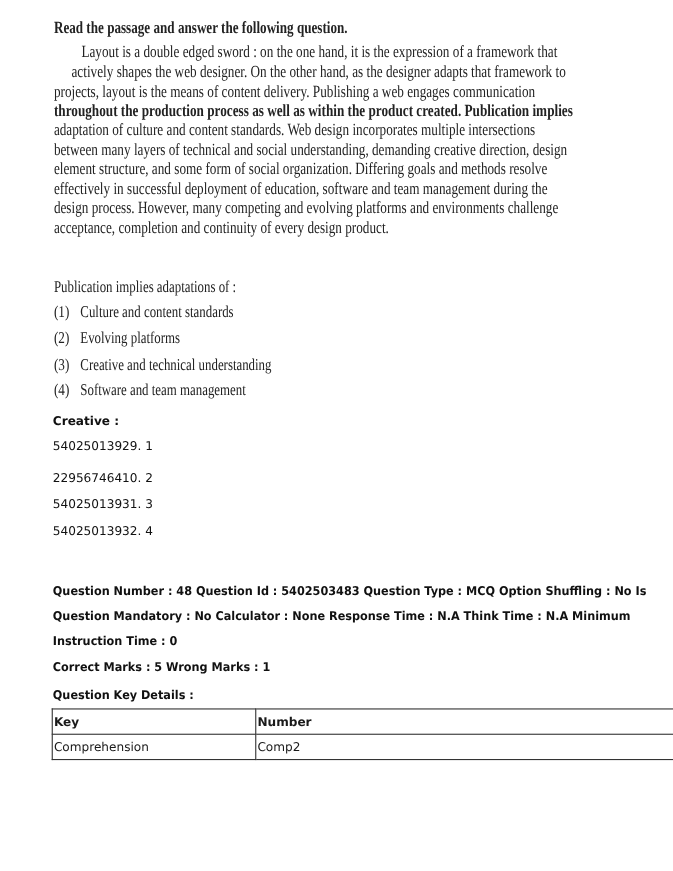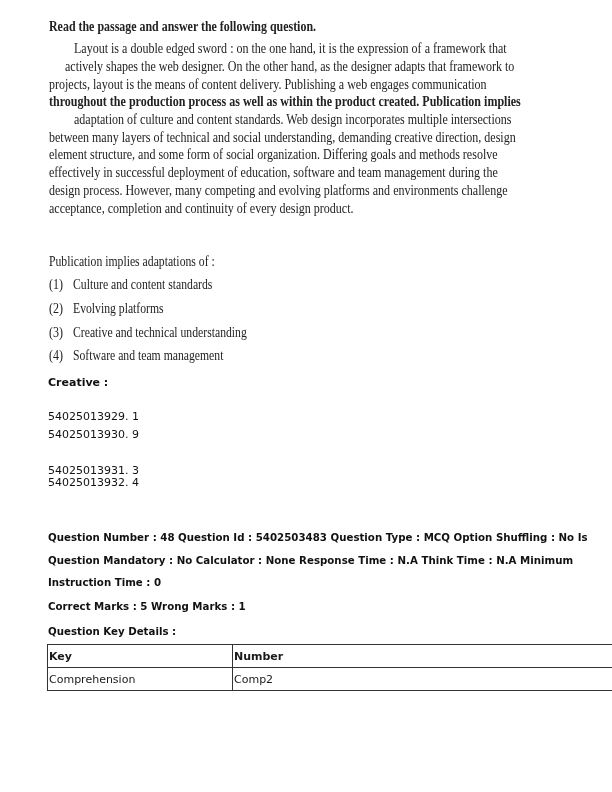--- a/index.html
+++ b/index.html
@@ -60,21 +60,21 @@
   </div>
   <div class="pline" style="top:57px;margin-left:16px;">
     <span class="just">actively shapes the web designer.  On the other hand, as the  designer adapts that framework to</span>
   </div>
   <div class="pline" style="top:75px;">
     <span class="just">projects, layout is the means of content delivery.  Publishing a web engages communication</span>
   </div>
   <div class="pline" style="top:92px;font-weight:bold;">
     <span class="just">throughout the production process as well as within the product created.  Publication implies</span>
   </div>
-  <div class="pline" style="top:110px;margin-left:25px;">
+  <div class="pline" style="top:110px;">
     <span class="just">adaptation of culture and content standards.  Web design incorporates multiple intersections</span>
   </div>
   <div class="pline" style="top:128px;">
     <span class="just">between many layers of technical and social understanding, demanding creative direction, design</span>
   </div>
   <div class="pline" style="top:145px;">
     <span class="just">element structure, and some form of social organization.  Differing goals and methods resolve</span>
   </div>
   <div class="pline" style="top:163px;">
     <span class="just">effectively in successful deployment of education, software and team management during the</span>
@@ -103,23 +103,23 @@
     <span class="txt">Creative and technical understanding</span>
   </div>
   <div class="item" style="top:346px;">
     <span class="num">(4)</span>
     <span class="txt">Software and team management</span>
   </div>
 </div>
 
 <div class="sans">
   <div class="abs bold" style="top:376px;">Creative :</div>
-  <div class="abs" style="top:410px;">54025013929. 1</div>
-  <div class="abs" style="top:428px;">54025013930. 9</div>
-  <div class="abs" style="top:464px;">54025013931. 3</div>
+  <div class="abs" style="top:399px;">54025013929. 1</div>
+  <div class="abs" style="top:428px;">22956746410. 2</div>
+  <div class="abs" style="top:452px;">54025013931. 3</div>
   <div class="abs" style="top:476px;">54025013932. 4</div>
 </div>
 
 <div class="sans">
   <div class="abs bold cond" style="top:531px;">Question Number : 48 Question Id : 5402503483 Question Type : MCQ Option Shuffling : No Is</div>
   <div class="abs bold cond" style="top:554px;">Question Mandatory : No Calculator : None Response Time : N.A Think Time : N.A Minimum</div>
   <div class="abs bold cond" style="top:576px;">Instruction Time : 0</div>
   <div class="abs bold cond" style="top:600px;">Correct Marks : 5 Wrong Marks : 1</div>
   <div class="abs bold cond" style="top:625px;">Question Key Details :</div>
 </div>

